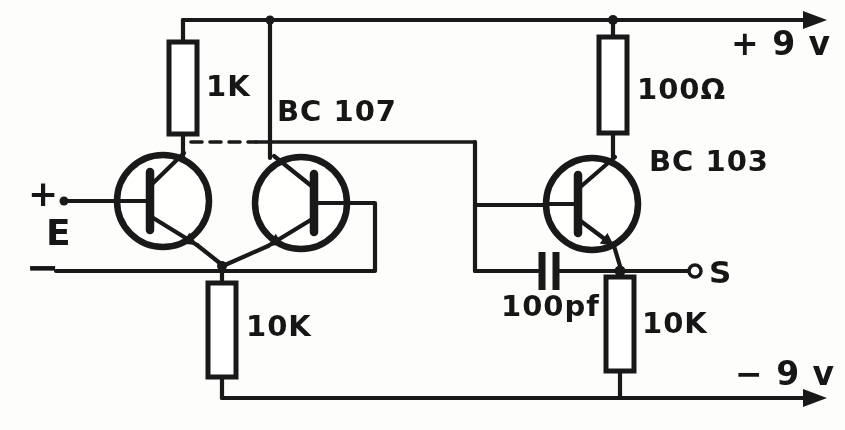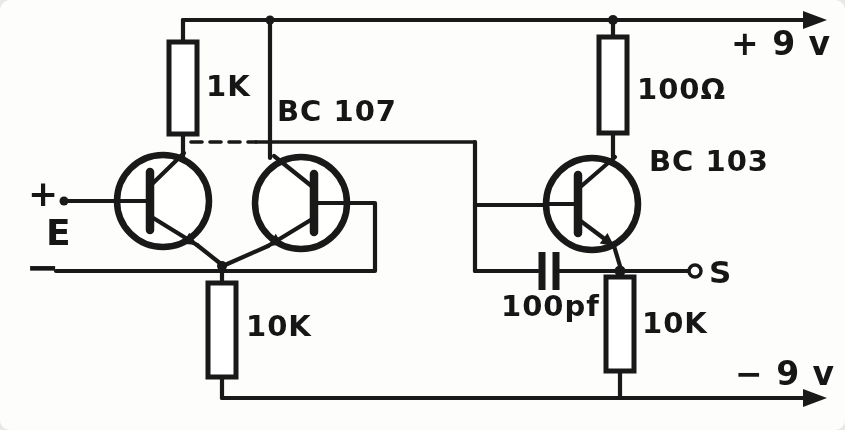--- a/index.html
+++ b/index.html
@@ -1,18 +1,18 @@
 <!DOCTYPE html>
 <html><head>
 <meta charset="utf-8">
 <style>
   html, body { margin:0; padding:0; background:#e8e8e4; }
   #stage {
     width:845px; height:430px; margin:0 auto; position:relative;
-    background:#fdfdfb; overflow:hidden;border-radius:10px;
+    background:#fdfdfb; overflow:hidden;
   }
   svg { display:block; }
   .ink  { stroke:#191919; fill:none; stroke-linecap:round; stroke-linejoin:round; }
   .w4   { stroke-width:4.2; }
   .w3   { stroke-width:3.6; }
   .dash { stroke-width:3.6; stroke-dasharray:11 8; }
   .res  { fill:#ffffff; stroke:#191919; stroke-width:5; }
   .tcirc{ fill:#fffffe; stroke:#191919; stroke-width:6.5; }
   .tbar { stroke:#191919; stroke-width:8.5; stroke-linecap:round; }
   .plate{ stroke:#191919; stroke-width:7; stroke-linecap:butt; }

